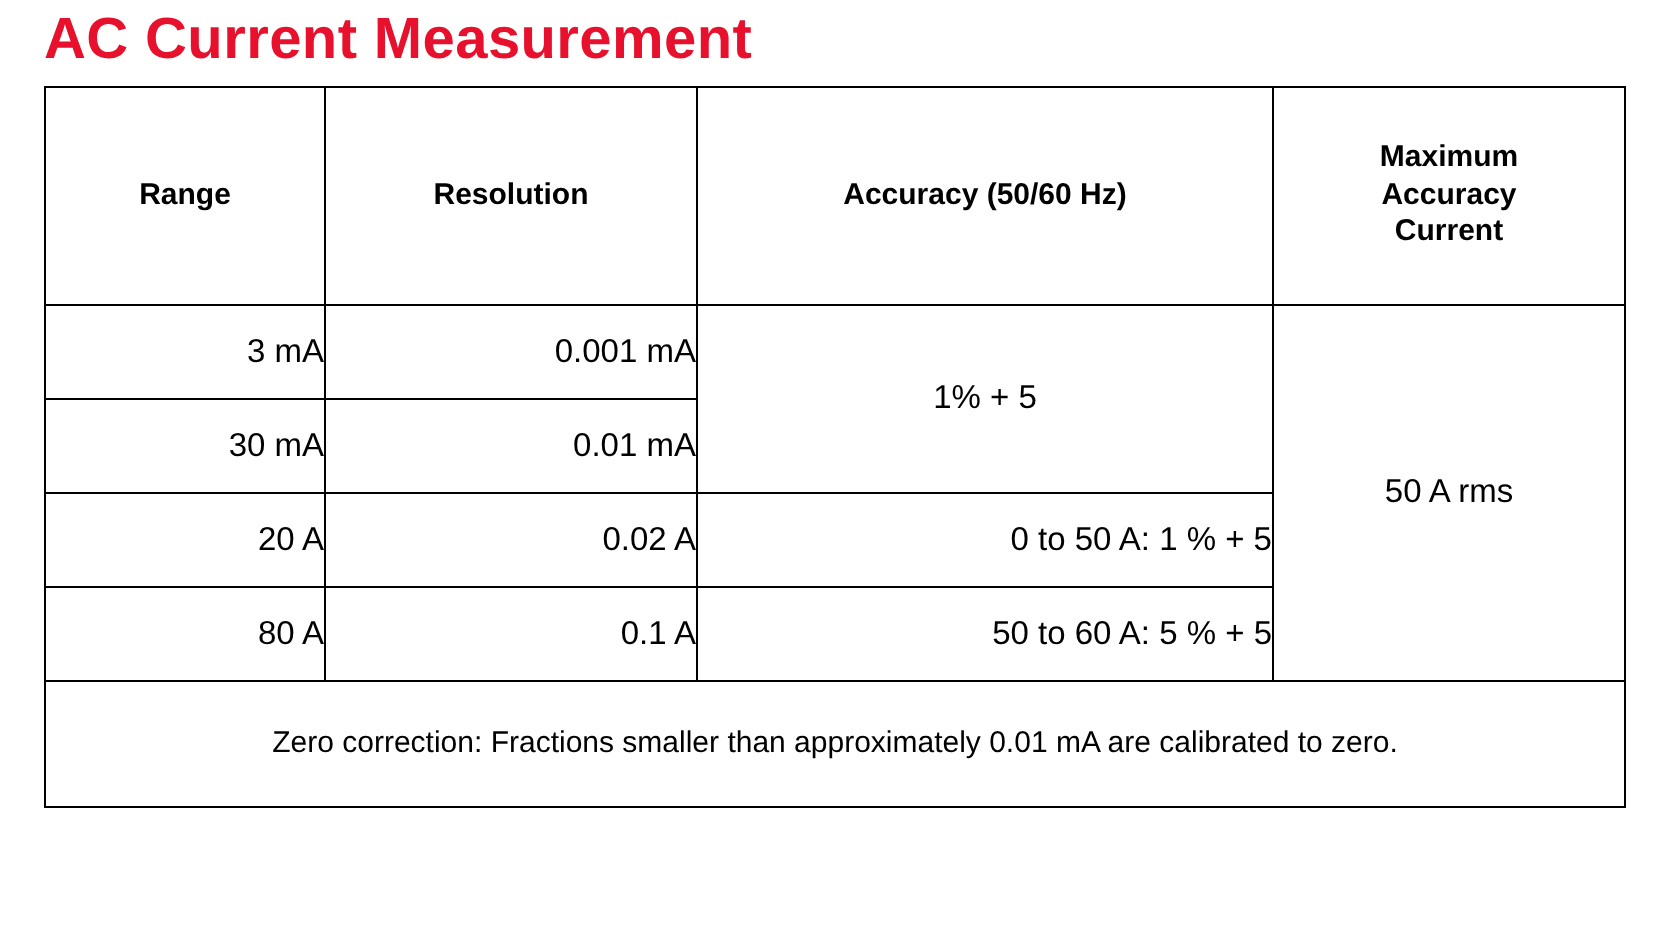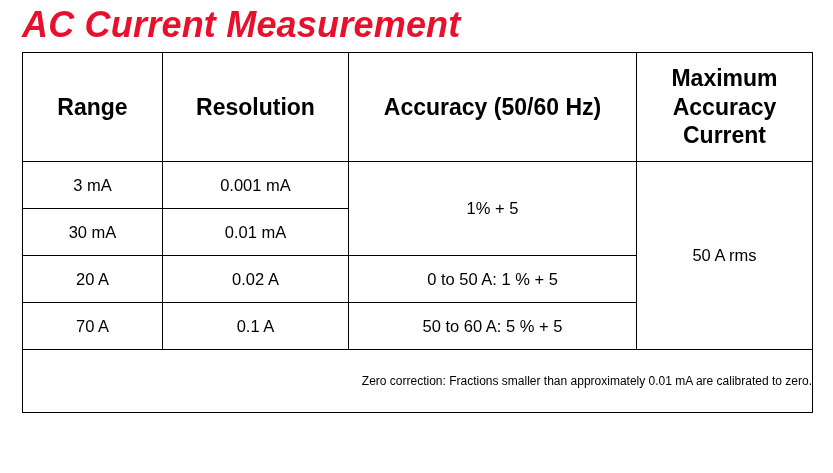--- a/index.html
+++ b/index.html
@@ -15,61 +15,61 @@
     overflow: hidden;
   }
   .page {
     position: relative;
     width: 833px;
     height: 473px;
     box-sizing: border-box;
     padding: 0;
   }
   .title {
-    font-size: 36px;
+    font-size: 29px;
     font-weight: bold;
-    font-style: italic;
     color: #e8112d;
     margin: 4px 0 6px 22px;
     letter-spacing: 0.2px;
   }
   table.spec {
     border-collapse: collapse;
     margin-left: 22px;
     width: 790px;
     table-layout: fixed;
     background: #ffffff;
   }
   table.spec td, table.spec th {
     border: 1px solid #000000;
     vertical-align: middle;
     padding: 0;
   }
   th.hdr {
-    font-size: 23px;
+    font-size: 15px;
     font-weight: bold;
     text-align: center;
     height: 108px;
     padding: 4px 6px;
     line-height: 1.25;
     border-bottom: 4px solid #000000;
   }
   td.cell {
     font-size: 16.5px;
     height: 46px;
     padding: 2px 10px;
+    text-align: right;
+  }
+  td.cell-center {
     text-align: center;
   }
-  td.cell-center {
-  }
   td.note {
-    font-size: 12px;
+    font-size: 15px;
     padding: 8px 10px 10px 10px;
     line-height: 1.35;
-    text-align: right;
+    text-align: center;
     height: 62px;
   }
   .col-range { width: 140px; }
   .col-res   { width: 186px; }
   .col-acc   { width: 288px; }
   .col-max   { width: 176px; }
 </style>
 </head>
 <body>
 
@@ -106,21 +106,21 @@
       <tr>
         <td class="cell">30 mA</td>
         <td class="cell">0.01 mA</td>
       </tr>
       <tr>
         <td class="cell">20 A</td>
         <td class="cell">0.02 A</td>
         <td class="cell">0 to 50 A: 1 % + 5</td>
       </tr>
       <tr>
-        <td class="cell">70 A</td>
+        <td class="cell">80 A</td>
         <td class="cell">0.1 A</td>
         <td class="cell">50 to 60 A: 5 % + 5</td>
       </tr>
       <tr>
         <td class="note" colspan="4">Zero correction: Fractions smaller than approximately 0.01 mA are calibrated to zero.</td>
       </tr>
     </tbody>
   </table>
 
 </div>

